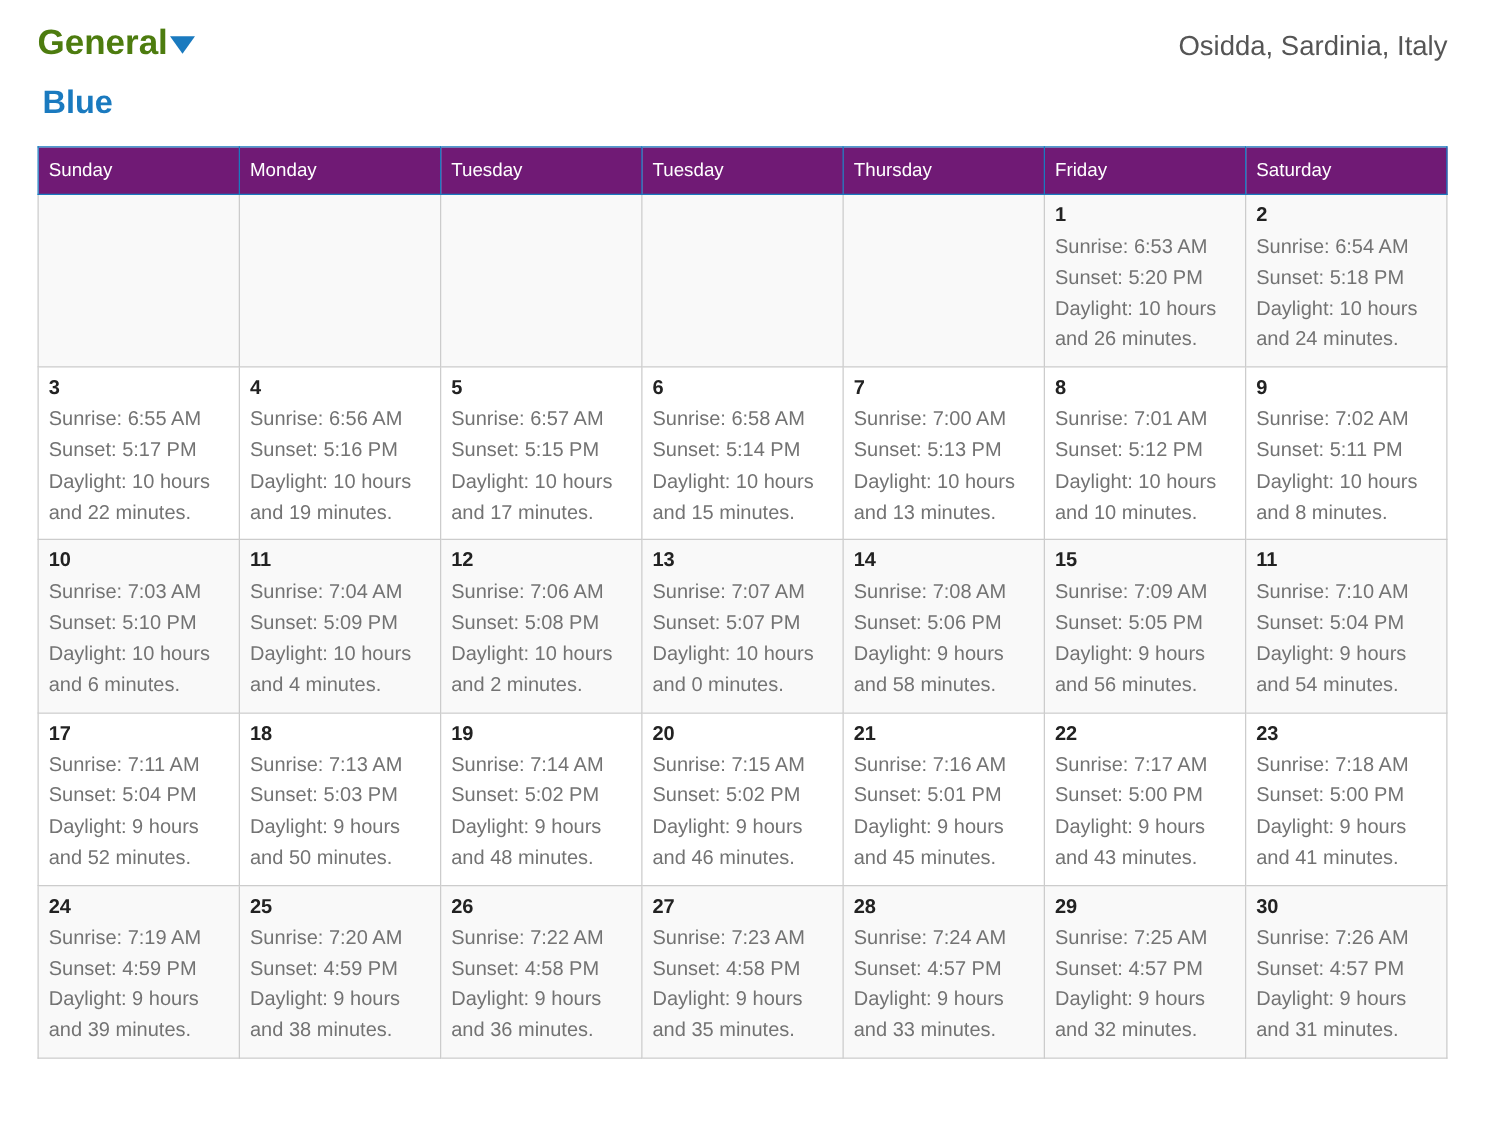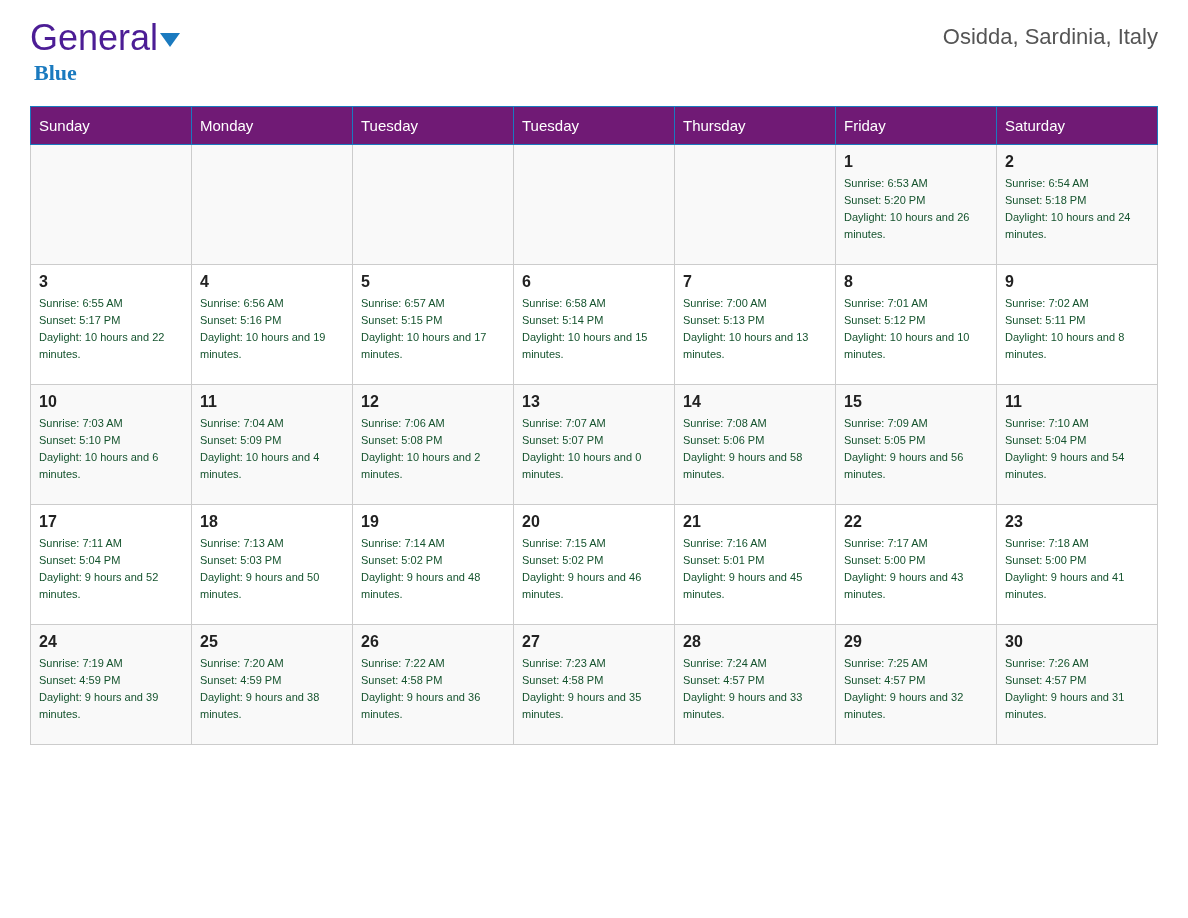--- a/index.html
+++ b/index.html
@@ -16,45 +16,44 @@
       justify-content: space-between;
       align-items: flex-start;
       margin-bottom: 20px;
     }
     .logo-area {
       display: flex;
       flex-direction: column;
       align-items: flex-start;
     }
     .logo-text {
-      font-size: 36px;
-      font-weight: normal;
-      color: #4c1d95;
+      font-size: 28px;
+      font-weight: bold;
+      color: #4d7c0f;
       line-height: 1;
     }
     .logo-text span {
       color: #1a7abf;
     }
     .logo-triangle {
       display: inline-block;
       width: 0;
       height: 0;
       border-left: 10px solid transparent;
       border-right: 10px solid transparent;
       border-top: 14px solid #1a7abf;
       margin-left: 2px;
       vertical-align: middle;
     }
     .logo-blue-text {
       color: #1a7abf;
-      font-size: 22px;
+      font-size: 26px;
       font-weight: bold;
-      margin-top: 4px;
+      margin-top: 18px;
       padding-left: 4px;
-      font-family: Liberation Serif, serif;
     }
     .title-area {
       text-align: right;
     }
     .month-title {
       font-size: 52px;
       font-weight: normal;
       color: #222;
       line-height: 1.1;
     }
@@ -87,23 +86,23 @@
       height: 120px;
     }
     .day-number {
       font-size: 16px;
       font-weight: bold;
       display: block;
       margin-bottom: 4px;
       color: #222;
     }
     .day-info {
-      font-size: 11px;
+      font-size: 16px;
       line-height: 1.55;
-      color: #14532d;
+      color: #737373;
     }
     .empty-cell {
       background: #fff;
     }
     tr:nth-child(odd) td {
       background-color: #f9f9f9;
     }
     tr:nth-child(even) td {
       background-color: #fff;
     }

